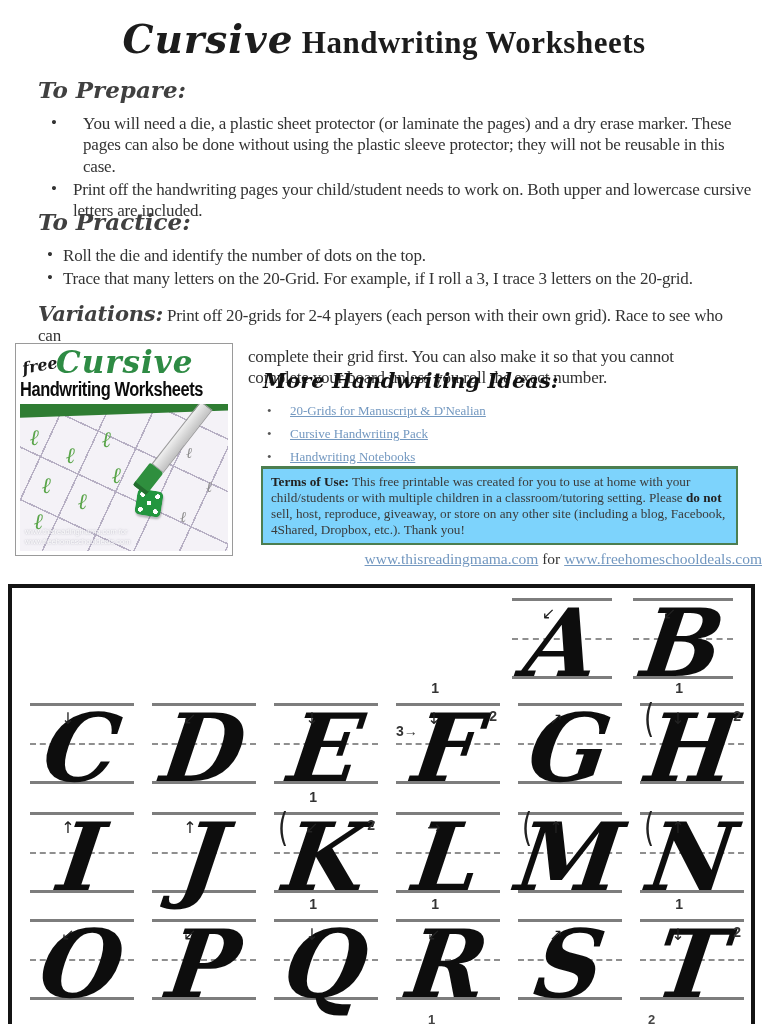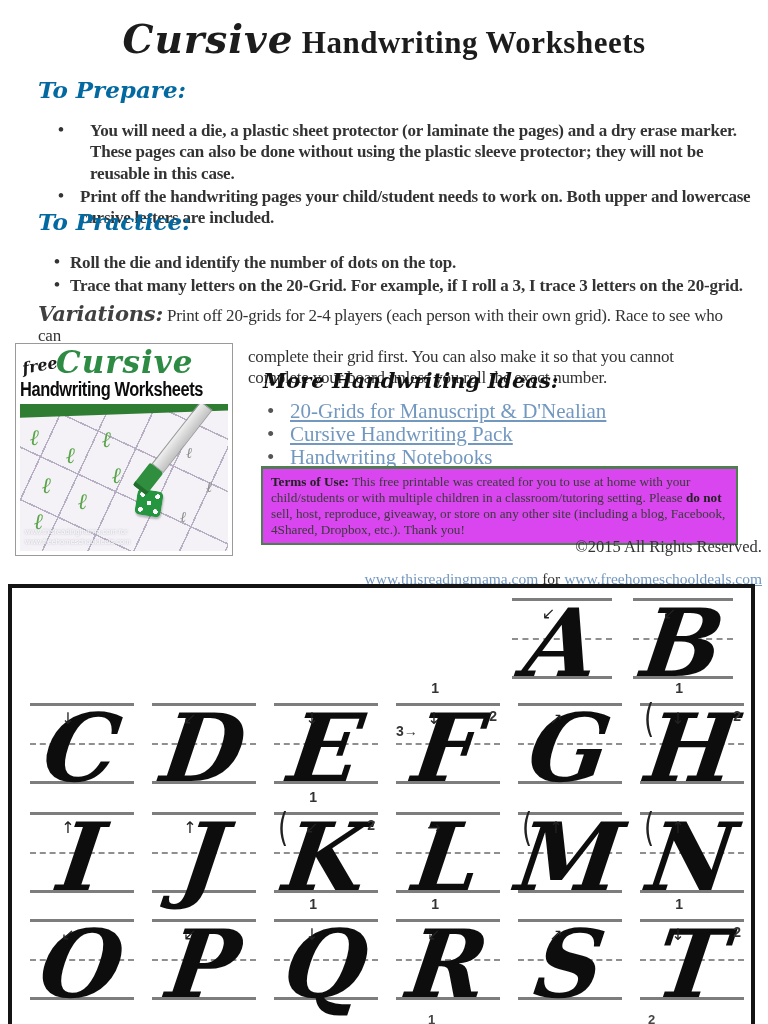--- a/index.html
+++ b/index.html
@@ -7,24 +7,24 @@
     width:768px;height:1024px;position:relative;overflow:hidden;
     background:#ffffff;color:#2e2e2e;
     font-family:"Liberation Serif",serif;
   }
   .script{font-family:"DejaVu Serif",serif;font-style:italic;font-weight:bold;}
   
   #page-title{position:absolute;top:16px;left:0;width:768px;text-align:center;color:#1c1c1c;}
   #page-title .script{font-size:39px;letter-spacing:1px;}
   #page-title .main{font-size:31px;font-weight:600;letter-spacing:.5px;}
   
-  .sec-head{position:absolute;left:38px;font-size:23px;color:#0369a1;}
+  .sec-head{position:absolute;left:38px;font-size:23px;color:#404040;}
   #prepare-head{top:76px;}
   #practice-head{top:208px;}
-  .blist{position:absolute;left:38px;width:706px;list-style:none;margin:16px;padding:0;font-size:17px;line-height:1.25;letter-spacing:-.2px;color:#333;font-weight:bold;}
+  .blist{position:absolute;left:38px;width:706px;list-style:none;margin:9px;padding:0;font-size:17px;line-height:1.25;letter-spacing:-.2px;color:#333;}
   .blist li{position:relative;padding-left:26px;margin-bottom:2px;}
   .blist li::before{content:"\2022";position:absolute;left:4px;top:-1px;}
   #prepare-list{top:104px;}
   #prepare-list li:first-child{padding-left:36px;}
   #practice-list{top:236px;}
   #practice-list li{padding-left:16px;}
   #practice-list li::before{left:0;}
   
   #variations{position:absolute;left:38px;top:301px;width:706px;font-size:17px;letter-spacing:-.2px;color:#333;}
   #variations .script{font-size:21px;color:#404040;}
@@ -49,26 +49,26 @@
       radial-gradient(circle 2.5px at 50% 50%,#fff 95%,transparent),
       radial-gradient(circle 2.5px at 21% 79%,#fff 95%,transparent),
       radial-gradient(circle 2.5px at 79% 79%,#fff 95%,transparent),
       #23963f;transform:rotate(9deg);box-shadow:1px 2px 2px rgba(0,0,0,.25);}
   #marker{position:absolute;left:146px;top:-10px;transform:rotate(38deg);}
   #marker .body{width:13px;height:78px;background:linear-gradient(90deg,#efefef,#c2c2c2);border:1px solid #9b9b9b;}
   #marker .cap{width:17px;height:28px;margin-left:-2px;background:#2f8f3e;border-radius:2px;box-shadow:inset 0 -4px 0 #236d2f;}
   #watermark{position:absolute;left:5px;bottom:4px;font-family:"Liberation Sans",sans-serif;font-size:7.5px;line-height:1.35;color:rgba(255,255,255,.95);text-shadow:0 0 2px rgba(120,120,140,.6);}
   
   #ideas-head{position:absolute;left:263px;top:368px;font-size:21px;color:#111;}
-  #ideas-list{position:absolute;left:263px;top:400px;list-style:none;margin:0;padding:0;font-size:21px;line-height:22px;}
+  #ideas-list{position:absolute;left:263px;top:400px;list-style:none;margin:0;padding:0;font-size:13px;line-height:22px;}
   #ideas-list li{position:relative;padding-left:27px;margin-bottom:1px;color:#555;}
   #ideas-list li::before{content:"\2022";position:absolute;left:4px;color:#555;}
   #ideas-list a{color:#7398c0;text-decoration:underline;cursor:pointer;}
   
-  #terms{position:absolute;left:261px;top:466px;width:477px;box-sizing:border-box;border:2px solid #4c7e50;border-top-width:3px;padding:5px 8px;font-size:13.2px;line-height:1.22;color:#3a3a3a;background:#d946ef;}
+  #terms{position:absolute;left:261px;top:466px;width:477px;box-sizing:border-box;border:2px solid #4c7e50;border-top-width:3px;padding:5px 8px;font-size:13.2px;line-height:1.22;color:#3a3a3a;background:#7dd3fc;}
   #terms b{color:#222;}
   
   #footer{position:absolute;right:6px;top:537px;text-align:right;color:#333;}
   #footer .rights{font-size:16.5px;display:block;}
   #footer .linkline{font-size:15.5px;display:block;margin-top:13px;}
   #footer a{color:#7398c0;text-decoration:underline;cursor:pointer;}
   
   #chart{position:absolute;left:8px;top:584px;width:747px;height:452px;box-sizing:border-box;border:4px solid #141414;background:#fff;}
   #chart-title{position:absolute;left:30px;top:12px;width:430px;text-align:center;color:#1b1b1b;line-height:40px;}
   #chart-title .t1{font-size:30px;}
@@ -149,21 +149,20 @@
   <li><a>20-Grids for Manuscript &amp; D'Nealian</a></li>
   <li><a>Cursive Handwriting Pack</a></li>
   <li><a>Handwriting Notebooks</a></li>
 </ul>
 
 <div id="terms">
   <b>Terms of Use:</b><span> This free printable was created for you to use at home with your child/students or with multiple children in a classroom/tutoring setting. Please </span><b>do not</b><span> sell, host, reproduce, giveaway, or store on any other site (including a blog, Facebook, 4Shared, Dropbox, etc.). Thank you!</span>
 </div>
 
 <div id="footer">
-  <span class="rights">©2015 All Rights Reserved.</span>
   <span class="linkline">
     <a>www.thisreadingmama.com</a><span> for </span><a>www.freehomeschooldeals.com</a>
   </span>
 </div>
 
 <div id="chart">
   <div id="letter-grid">
       <div class="cell" style="left: 500px; top: 0px; width: 100px;">
         <div class="gl t"></div>
         <div class="gl m"></div>

